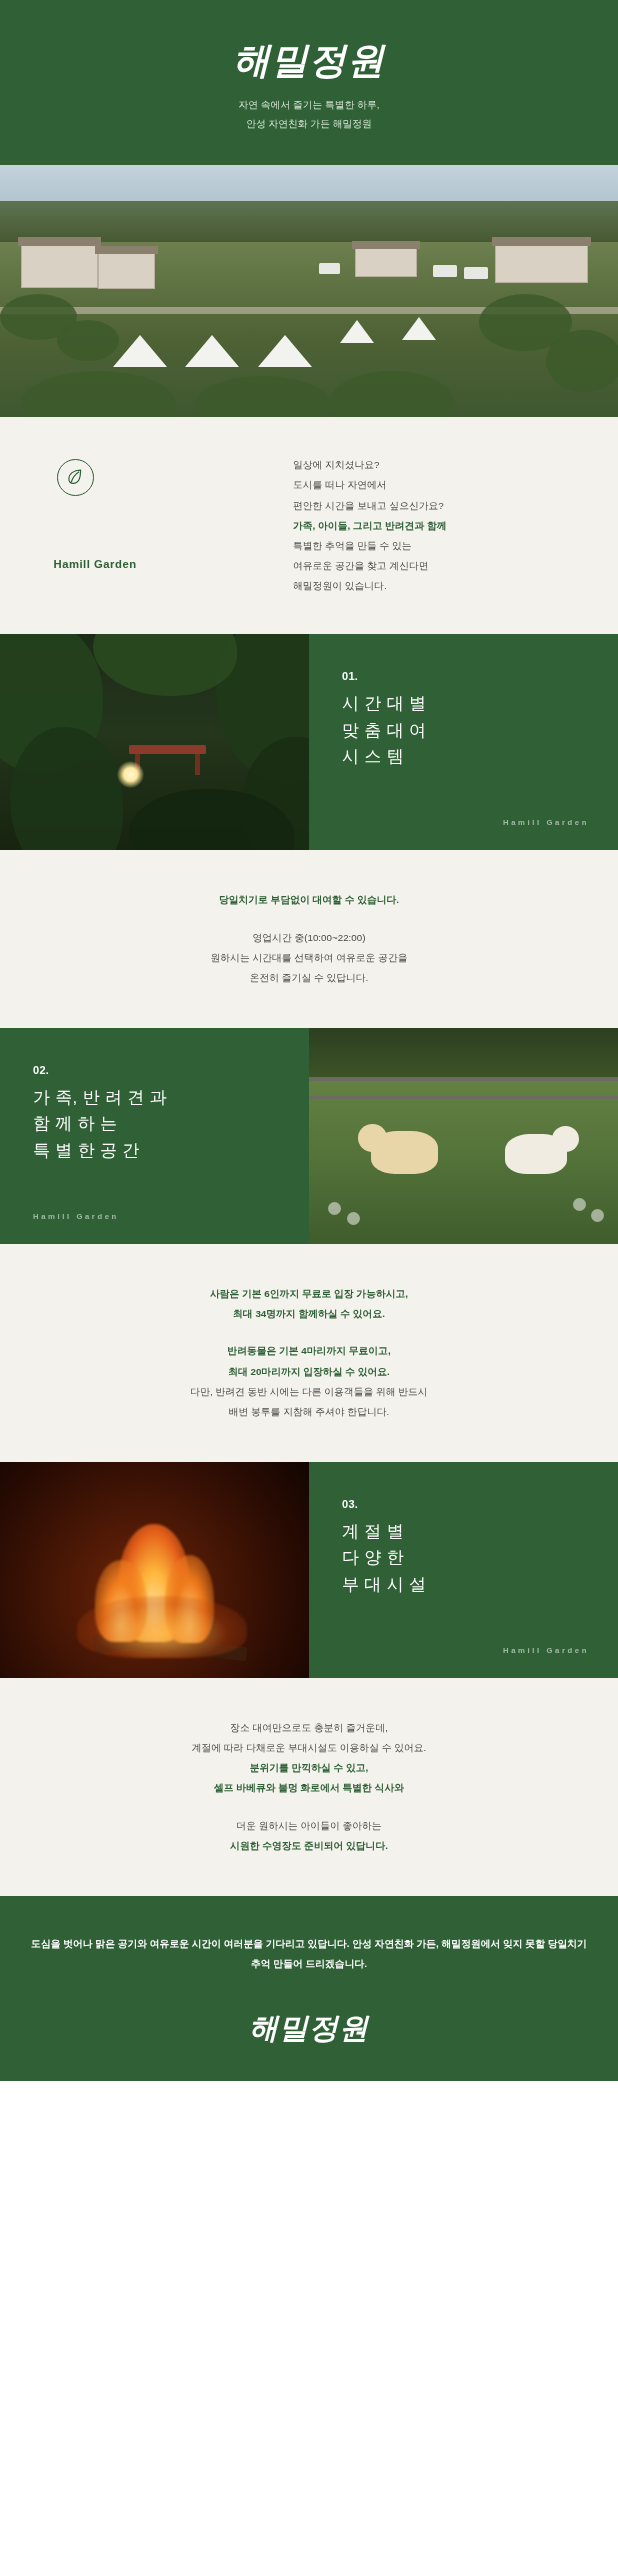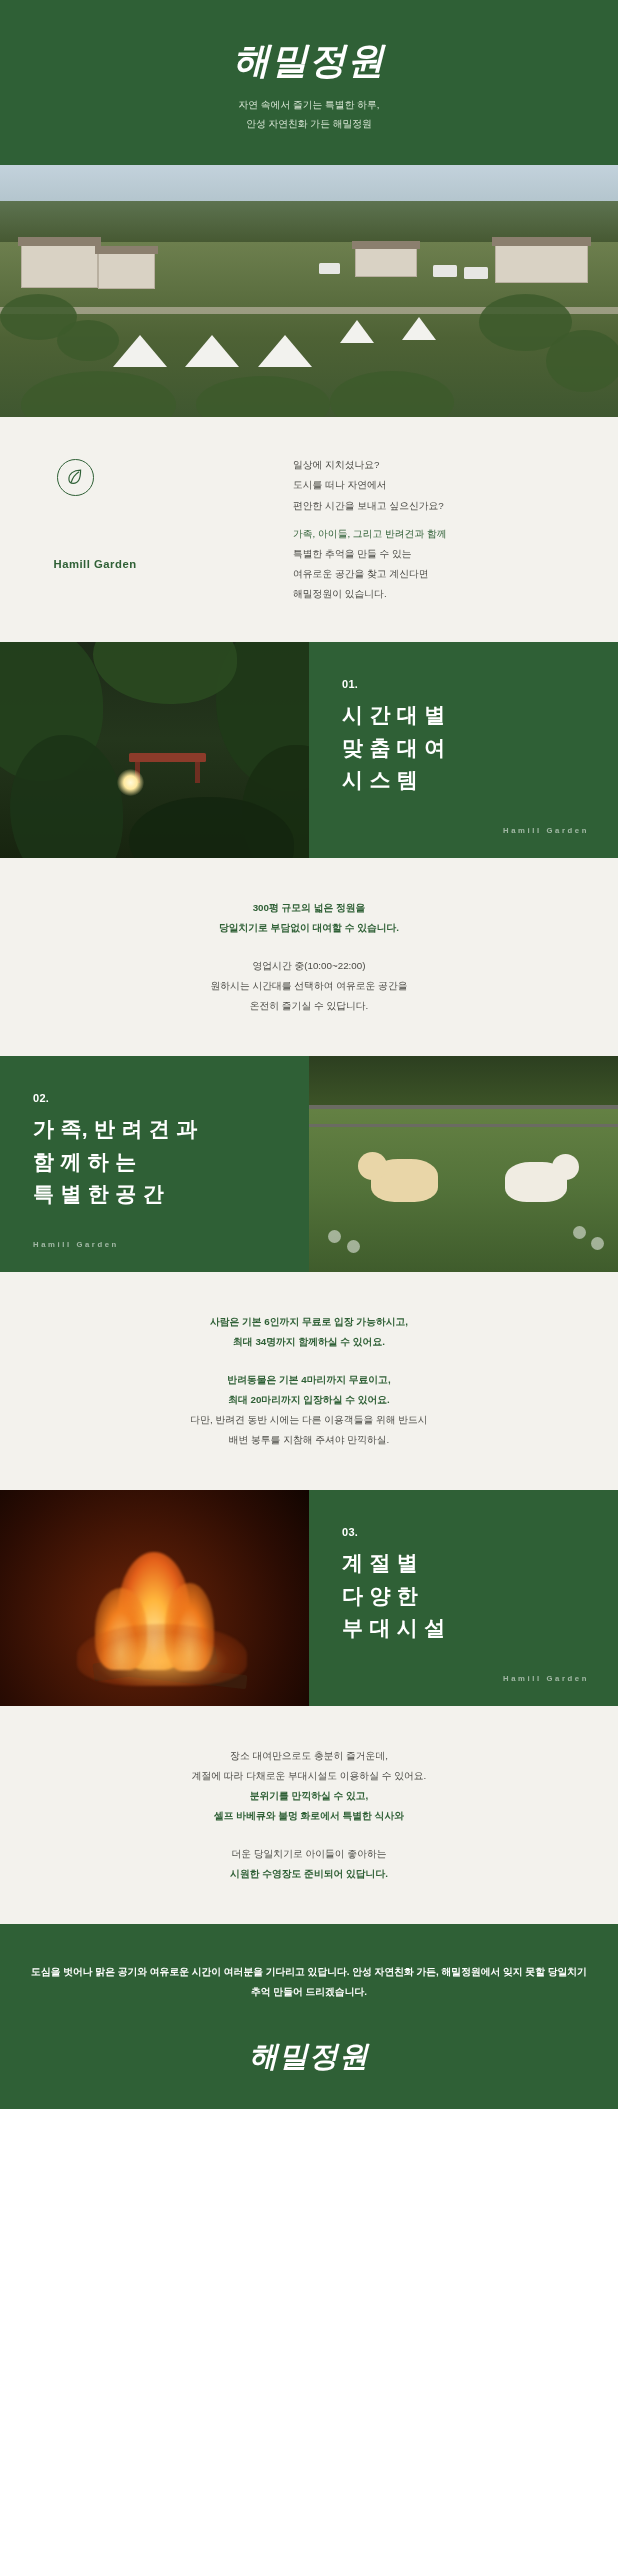--- a/index.html
+++ b/index.html
@@ -127,23 +127,23 @@
   }
   .intro-right {
     text-align: left;
     color: #4a4a45;
     font-size: 9.8px;
     line-height: 2.05;
     width: 289px;
   }
   .intro-right .green-strong {
     color: #2f6036;
-    font-weight: 400;
+    font-weight: 700;
     display: block;
-    margin-top: 8px;
+    margin-top: 0;
   }
   .intro-right .normal-line { display: block; }
 
   
   .split {
     display: flex;
     width: 100%;
     height: 216px;
   }
   .split .photo { width: 309px; height: 216px; position: relative; overflow: hidden; }
@@ -154,22 +154,22 @@
     padding: 36px 0 0 33px;
     position: relative;
   }
   .split .panel .num {
     font-size: 11px;
     font-weight: 700;
     margin-bottom: 9.3px;
     letter-spacing: 0.3px;
   }
   .split .panel .title {
-    font-size: 21px;
-    font-weight: 700;
+    font-size: 17px;
+    font-weight: 400;
     line-height: 1.55;
     letter-spacing: 0.3px;
   }
   .split .panel .watermark {
     position: absolute;
     right: 29px;
     bottom: 23px;
     font-size: 7.7px;
     letter-spacing: 2.6px;
     color: rgba(255,255,255,.55);
@@ -352,21 +352,20 @@
       <div class="title">
         <span>시 간 대 별</span><br>
         <span>맞 춤  대 여</span><br>
         <span>시 스 템</span>
       </div>
       <div class="watermark">Hamill Garden</div>
     </div>
   </div>
 
   <div class="textblock">
-    <span class="grp green-strong">300평 규모의 넓은 정원을</span>
     <span class="grp green-strong">당일치기로 부담없이 대여할 수 있습니다.</span>
     <span class="gap"></span>
     <span class="grp">영업시간 중(10:00~22:00)</span>
     <span class="grp">원하시는 시간대를 선택하여 여유로운 공간을</span>
     <span class="grp">온전히 즐기실 수 있답니다.</span>
   </div>
 
   <div class="split">
     <div class="panel left-pad">
       <div class="num">02.</div>
@@ -394,21 +393,21 @@
     </div>
   </div>
 
   <div class="textblock">
     <span class="grp green-strong">사람은 기본 6인까지 무료로 입장 가능하시고,</span>
     <span class="grp green-strong">최대 34명까지 함께하실 수 있어요.</span>
     <span class="gap"></span>
     <span class="grp green-strong">반려동물은 기본 4마리까지 무료이고,</span>
     <span class="grp green-strong">최대 20마리까지 입장하실 수 있어요.</span>
     <span class="grp">다만, 반려견 동반 시에는 다른 이용객들을 위해 반드시</span>
-    <span class="grp">배변 봉투를 지참해 주셔야 만끽하실.</span>
+    <span class="grp">배변 봉투를 지참해 주셔야 한답니다.</span>
   </div>
 
   <div class="split">
     <div class="photo ph-fire">
       <div class="log" style="left:93px; top:165px; width:124px; height:17.5px;"></div>
       <div class="log" style="left:129px; top:179px; width:118px; height:14.4px; transform:rotate(6deg);"></div>
       <div class="flame" style="left:118px; top:62px; width:72px; height:118px; background:radial-gradient(ellipse at 50% 80%, #ffe9a8 0%, #ffb63c 35%, #e4601a 65%, rgba(120,30,5,0) 100%);"></div>
       <div class="flame" style="left:95px; top:98px; width:52px; height:82px; background:radial-gradient(ellipse at 50% 80%, #ffd37a 0%, #f2801f 45%, rgba(120,30,5,0) 100%);"></div>
       <div class="flame" style="left:165px; top:93px; width:49px; height:88px; background:radial-gradient(ellipse at 50% 80%, #ffd37a 0%, #ef7a1c 45%, rgba(120,30,5,0) 100%);"></div>
       <div class="flame" style="left:77px; top:134px; width:170px; height:62px; background:radial-gradient(ellipse at 50% 60%, rgba(255,180,70,.85) 0%, rgba(190,70,15,.35) 55%, rgba(80,20,5,0) 100%);"></div>
@@ -426,21 +425,21 @@
       <div class="watermark">Hamill Garden</div>
     </div>
   </div>
 
   <div class="textblock">
     <span class="grp">장소 대여만으로도 충분히 즐거운데,</span>
     <span class="grp">계절에 따라 다채로운 부대시설도 이용하실 수 있어요.</span>
     <span class="grp green-strong">분위기를 만끽하실 수 있고,</span>
     <span class="grp green-strong">셀프 바베큐와 불멍 화로에서 특별한 식사와</span>
     <span class="gap"></span>
-    <span class="grp">더운 당일치기로 아이들이 좋아하는</span>
+    <span class="grp">더운 원하시는 아이들이 좋아하는</span>
     <span class="grp green-strong">시원한 수영장도 준비되어 있답니다.</span>
   </div>
 
   <div class="footer-cta">
     <span class="grp">도심을 벗어나 맑은 공기와</span>
     <span class="grp">여유로운 시간이 여러분을 기다리고 있답니다.</span>
     <span class="grp">안성 자연친화 가든, 해밀정원에서 잊지 못할</span>
     <span class="grp">당일치기 추억 만들어 드리겠습니다.</span>
   </div>
 

